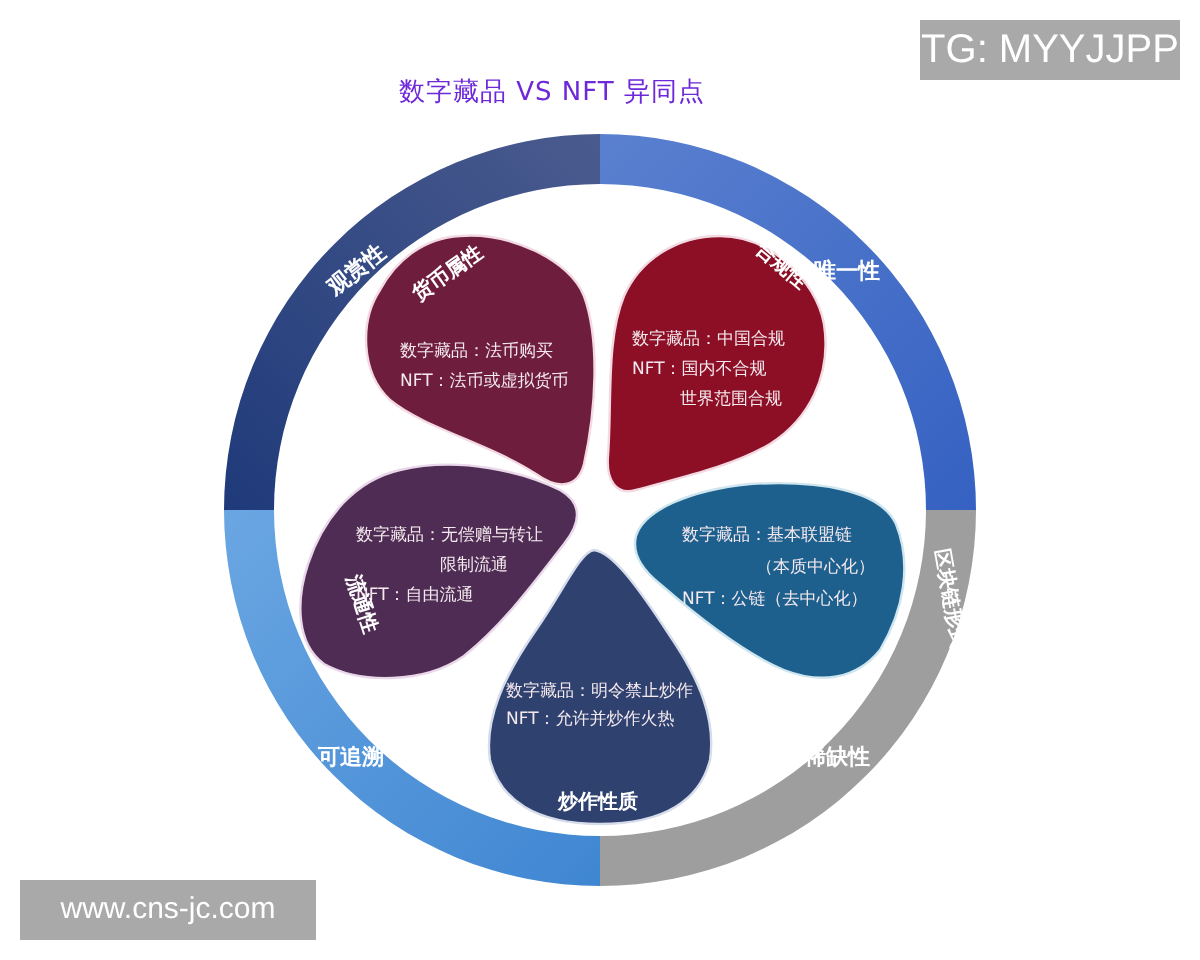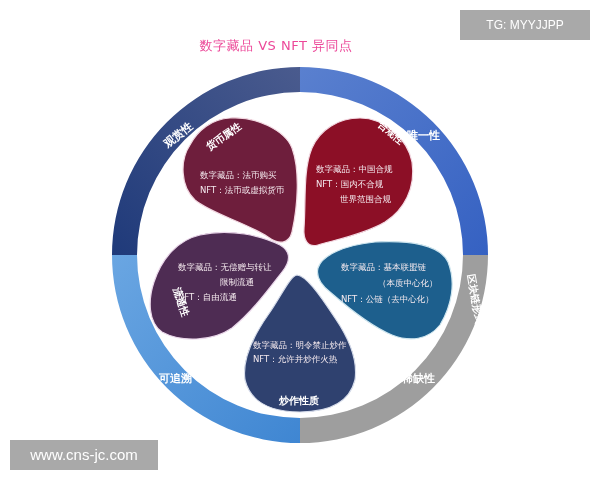--- a/index.html
+++ b/index.html
@@ -1,20 +1,20 @@
 <!DOCTYPE html>
 <html><head>
 <meta charset="utf-8">
 <style>
   html, body { margin: 0; padding: 0; }
   body { width: 600px; height: 480px; background: #ffffff; position: relative; overflow: hidden; font-family: "DejaVu Sans", sans-serif; }
-  .title { position: absolute; left: 0; width: 552px; top: 37px; text-align: center; font-size: 13px; color: #ec4899; letter-spacing: 0.5px; }
+  .title { position: absolute; left: 0; width: 552px; top: 37px; text-align: center; font-size: 13px; color: #6d28d9; letter-spacing: 0.5px; }
   .title-underline { position: absolute; left: 280px; top: 68px; width: 40px; height: 2px; background: #7f8a98; opacity: .6; }
   .wm { position: absolute; background: #a9a9a9; color: #ffffff; font-family: "Liberation Sans", sans-serif; }
-  .wm-tg { right: 10px; top: 10px; width: 130px; height: 30px; line-height: 30px; text-align: center; font-size: 12px; }
+  .wm-tg { right: 10px; top: 10px; width: 130px; height: 30px; line-height: 30px; text-align: center; font-size: 20px; }
   .wm-site { left: 10px; top: 440px; width: 148px; height: 30px; line-height: 30px; text-align: center; font-size: 15px; }
   svg { position: absolute; left: 0; top: 0; }
   .petal-text { fill: #f4e9ee; font-size: 8.5px; font-family: "DejaVu Sans", sans-serif; }
   .petal-title { fill: #ffffff; font-size: 10px; font-weight: bold; font-family: "DejaVu Sans", sans-serif; }
   .ring-label { fill: #ffffff; font-size: 11px; font-weight: bold; font-family: "DejaVu Sans", sans-serif; }
 </style>
 </head>
 <body>
 
 <div class="title">数字藏品 VS NFT 异同点</div>

